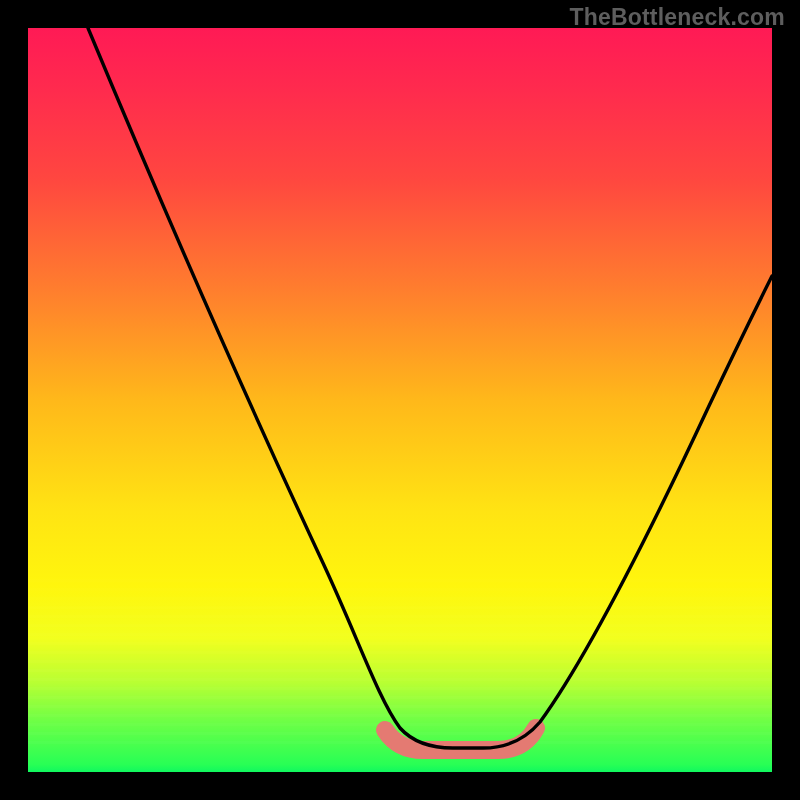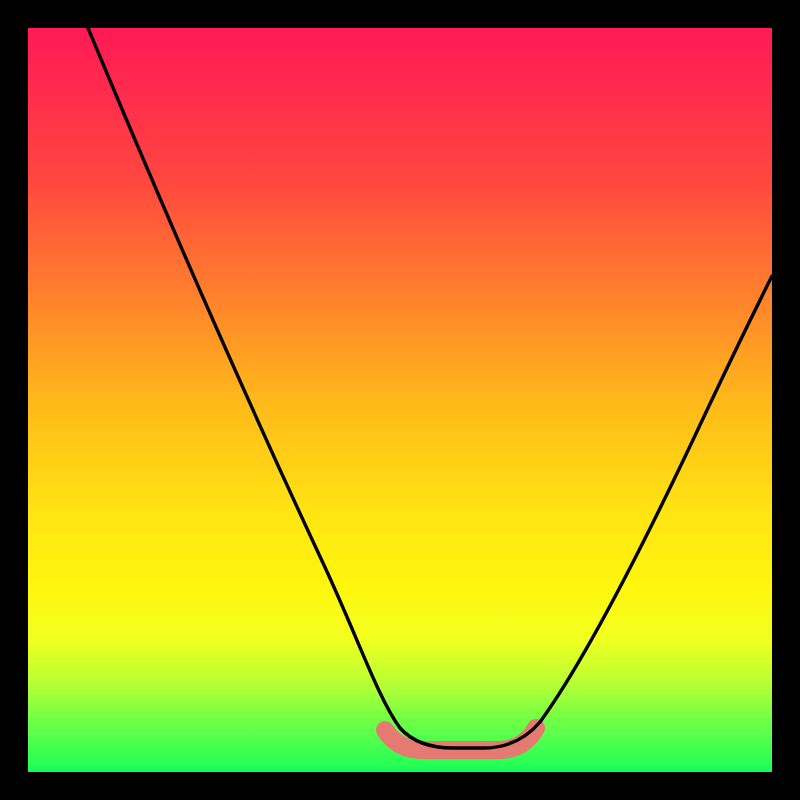--- a/index.html
+++ b/index.html
@@ -100,13 +100,14 @@
                C 110 120, 190 310, 295 535
                C 330 610, 350 670, 372 700
                Q 390 720 425 720
                L 455 720
                Q 490 720 512 694
                C 555 635, 610 530, 680 380
                C 714 308, 734 268, 744 248" fill="none" stroke="#000000" stroke-width="3.4" stroke-linecap="round"></path>
     </svg>
   </div>
 
+  <span class="watermark">TheBottleneck.com</span>
 </div>
 
 </body></html>

